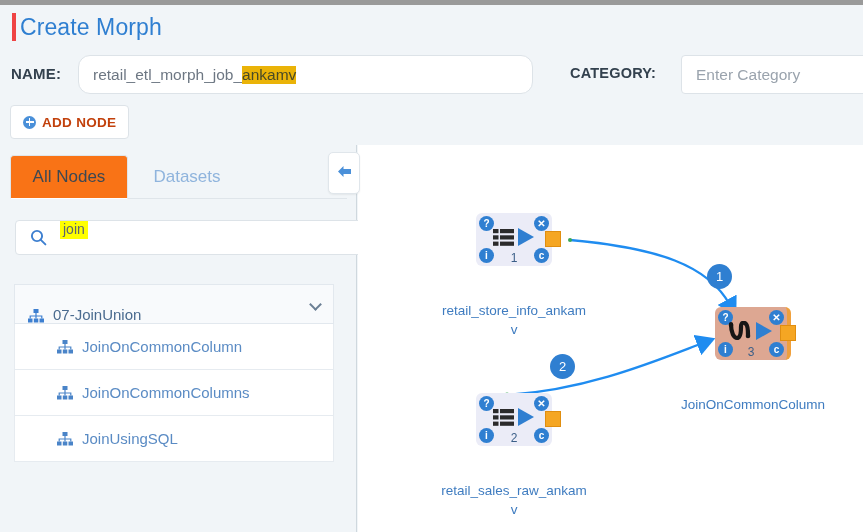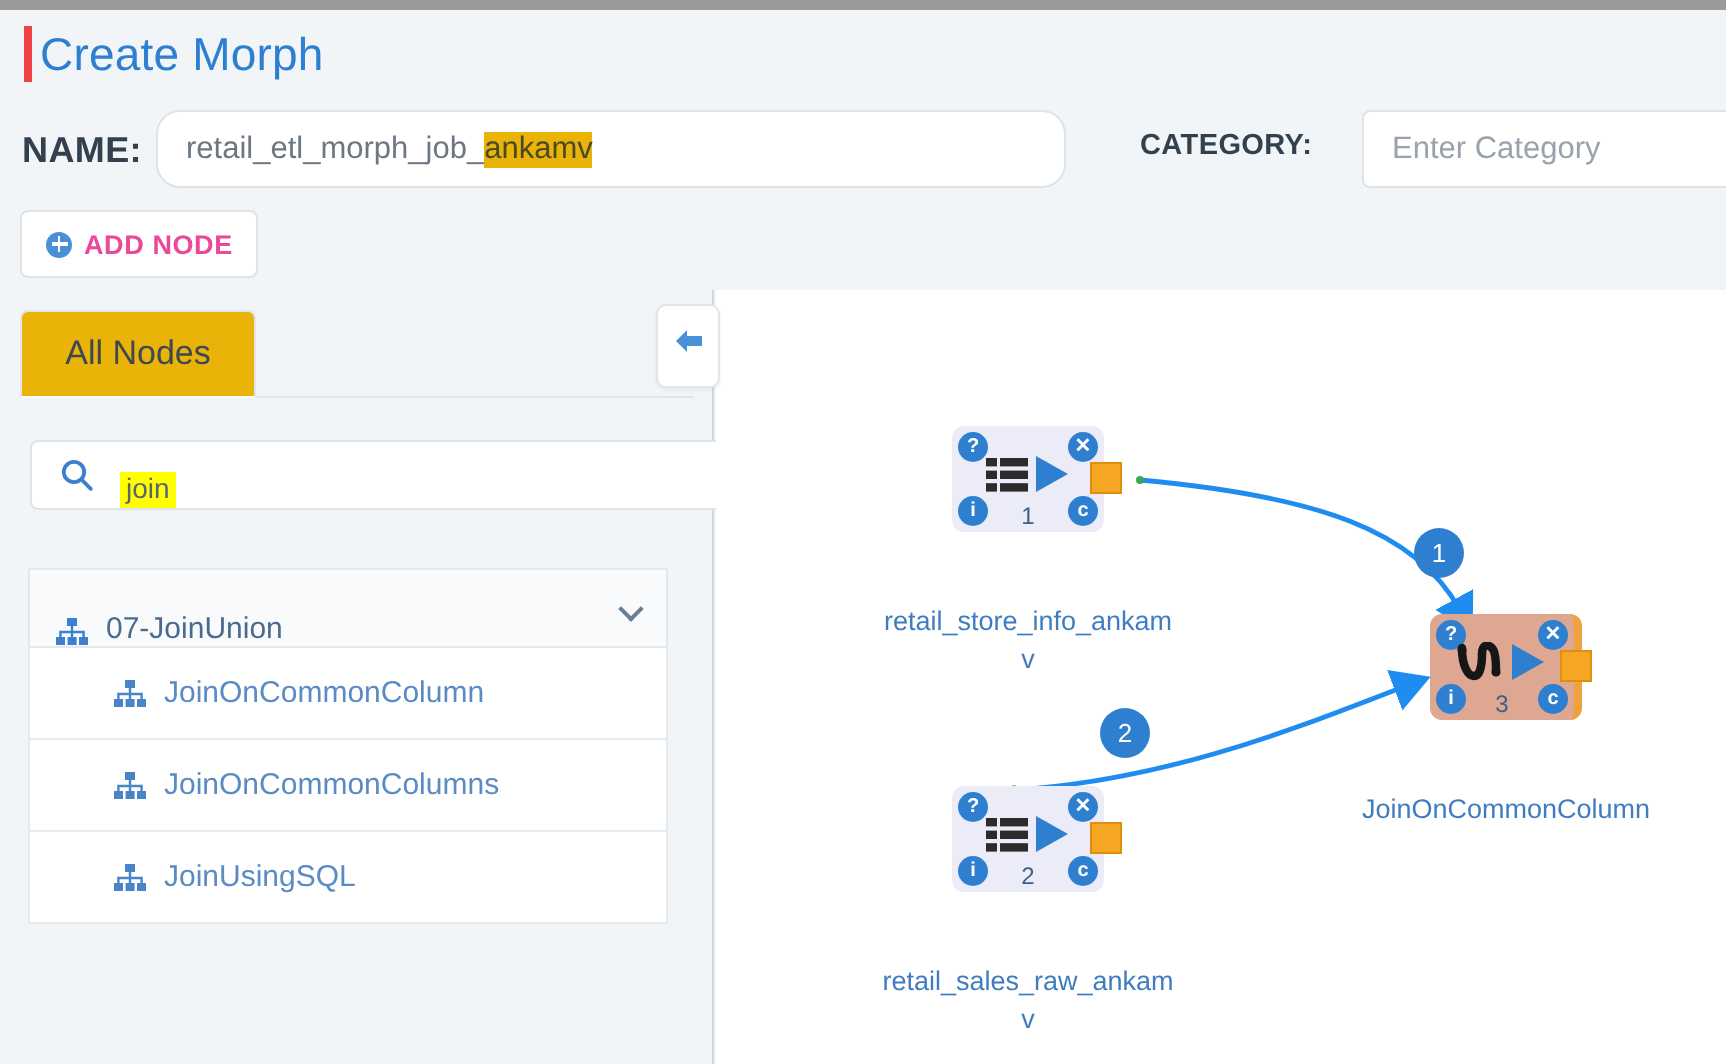--- a/index.html
+++ b/index.html
@@ -34,21 +34,21 @@
     color: #2f7fd1;
     font-weight: 400;
     letter-spacing: .1px;
     padding-left: 4px;
     border-left: 4px solid #ef4444;
     line-height: 28px;
     height: 28px;
   }
   .name-label {
     position: absolute; left: 11px; top: 60px;
-    font-size: 18px; font-weight: bold; color: #33414e;
+    font-size: 15px; font-weight: bold; color: #33414e;
     letter-spacing: .2px;
   }
   .name-input {
     position: absolute; left: 78px; top: 50px;
     width: 455px; height: 39px;
     background: #fff;
     border: 1px solid #dde3e8;
     border-radius: 12px;
     display: flex; align-items: center;
     padding: 12px 14px;
@@ -91,21 +91,21 @@
     background: #4a90d9;
     position: relative; display: inline-block;
   }
   .add-node-btn .plus-ic::before,
   .add-node-btn .plus-ic::after {
     content: ""; position: absolute; background: #fff;
   }
   .add-node-btn .plus-ic::before { left: 2.5px; top: 5.7px; width: 8px; height: 1.8px; }
   .add-node-btn .plus-ic::after  { top: 2.5px; left: 5.6px; height: 8px; width: 1.8px; }
   .add-node-btn .lbl {
-    font-size: 13.5px; font-weight: bold; color: #ec4899;
+    font-size: 13.5px; font-weight: bold; color: #c2410c;
     letter-spacing: .3px;
   }
   
   .left-panel {
     position: absolute; left: 0; top: 145px;
     width: 357px; height: 387px;
     background: #f1f5f8;
     border-right: 1px solid #cfd8de;
   }
   .tabs {
@@ -113,39 +113,39 @@
     width: 337px; height: 44px;
     display: flex;
     border-bottom: 1px solid #dfe5ea;
   }
   .tab {
     height: 44px; display: flex; align-items: center; justify-content: center;
     font-size: 17px; cursor: pointer;
   }
   .tab.active {
     width: 118px;
-    background: #eab308;
+    background: #f97316;
     color: #3d4852;
     border: 1px solid #dfe5ea;
     border-bottom: 1px solid #ffffff;
     border-radius: 4px 4px 0 0;
     margin-bottom: -1px;
   }
   .tab.inactive {
     width: 118px;
     color: #8fb4dd;
     background: transparent;
   }
   .search-wrap {
     position: absolute; left: 15px; top: 75px;
     width: 357px; height: 35px;
     background: #fff;
     border: 1px solid #dde3e8;
     border-radius: 4px;
-    display: flex; align-items: flex-end;
+    display: flex; align-items: flex-start;
   }
   .search-icon-box {
     width: 44px; height: 100%;
     display: flex; align-items: center; justify-content: center;
   }
   .search-icon { display: block; }
   .search-val {
     font-size: 14px; color: #5a6470;
     background: #ffff00;
     padding: 1px 3px 2px 3px;
@@ -294,20 +294,23 @@
       <span class="lbl">ADD NODE</span>
     </div>
   </div>
 
   <div class="left-panel">
 
     <div class="tabs">
       <div class="tab active">
         <span>All Nodes</span>
       </div>
+      <div class="tab inactive">
+        <span>Datasets</span>
+      </div>
     </div>
 
     <div class="search-wrap">
       <span class="search-icon-box">
         <svg class="search-icon" width="17" height="17" viewBox="0 0 17 17">
           <circle cx="7" cy="7" r="5.1" fill="none" stroke="#3d7fd0" stroke-width="1.9"></circle>
           <line x1="10.8" y1="10.8" x2="15.4" y2="15.4" stroke="#3d7fd0" stroke-width="1.9" stroke-linecap="round"></line>
         </svg>
       </span>
       <span class="search-val">join</span>

